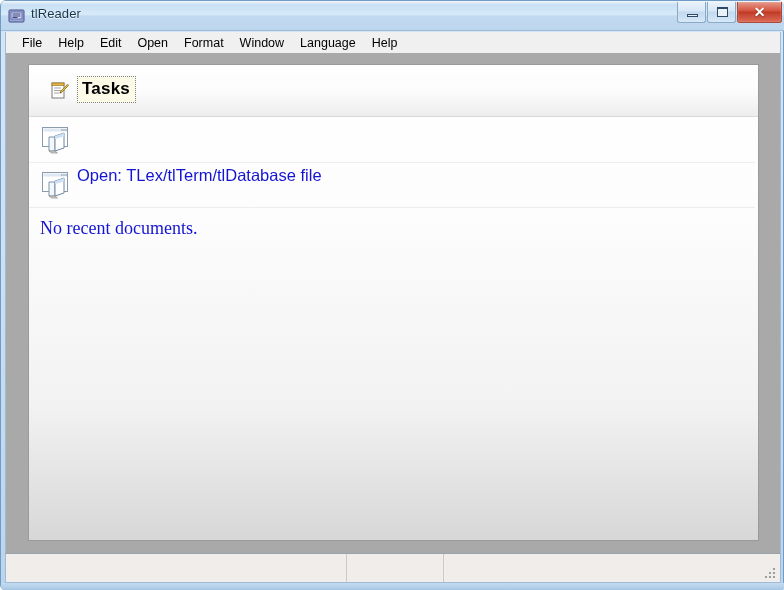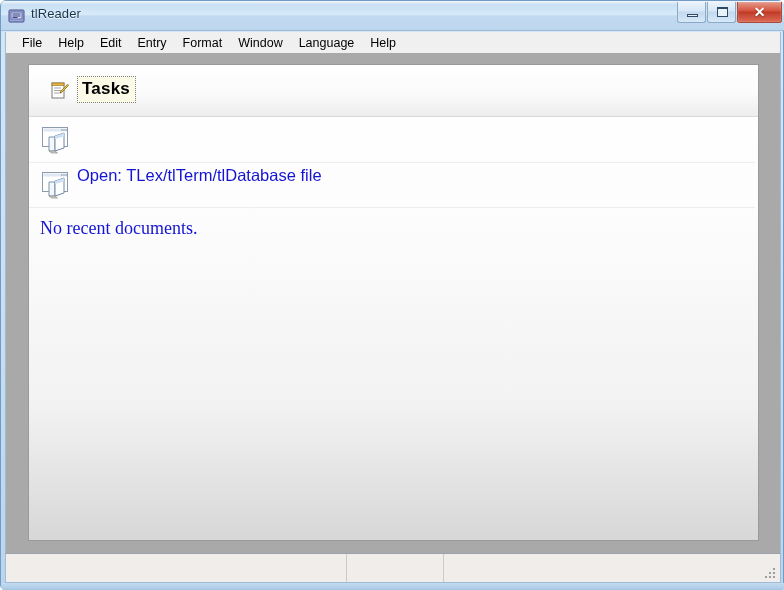--- a/index.html
+++ b/index.html
@@ -311,21 +311,21 @@
       <div class="winbtn close">
         <span class="x">✕</span>
       </div>
     </div>
   </div>
 
   <div class="menubar">
     <div class="menu-item">File</div>
     <div class="menu-item">Help</div>
     <div class="menu-item">Edit</div>
-    <div class="menu-item">Entry</div>
+    <div class="menu-item">Open</div>
     <div class="menu-item">Format</div>
     <div class="menu-item">Window</div>
     <div class="menu-item">Language</div>
     <div class="menu-item">Help</div>
   </div>
 
   <div class="client">
 
     <div class="panel">
 

